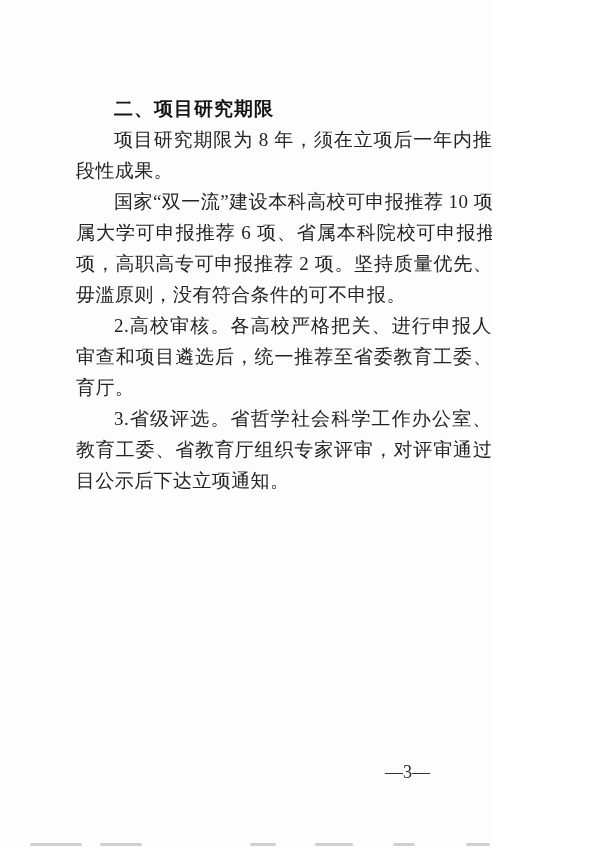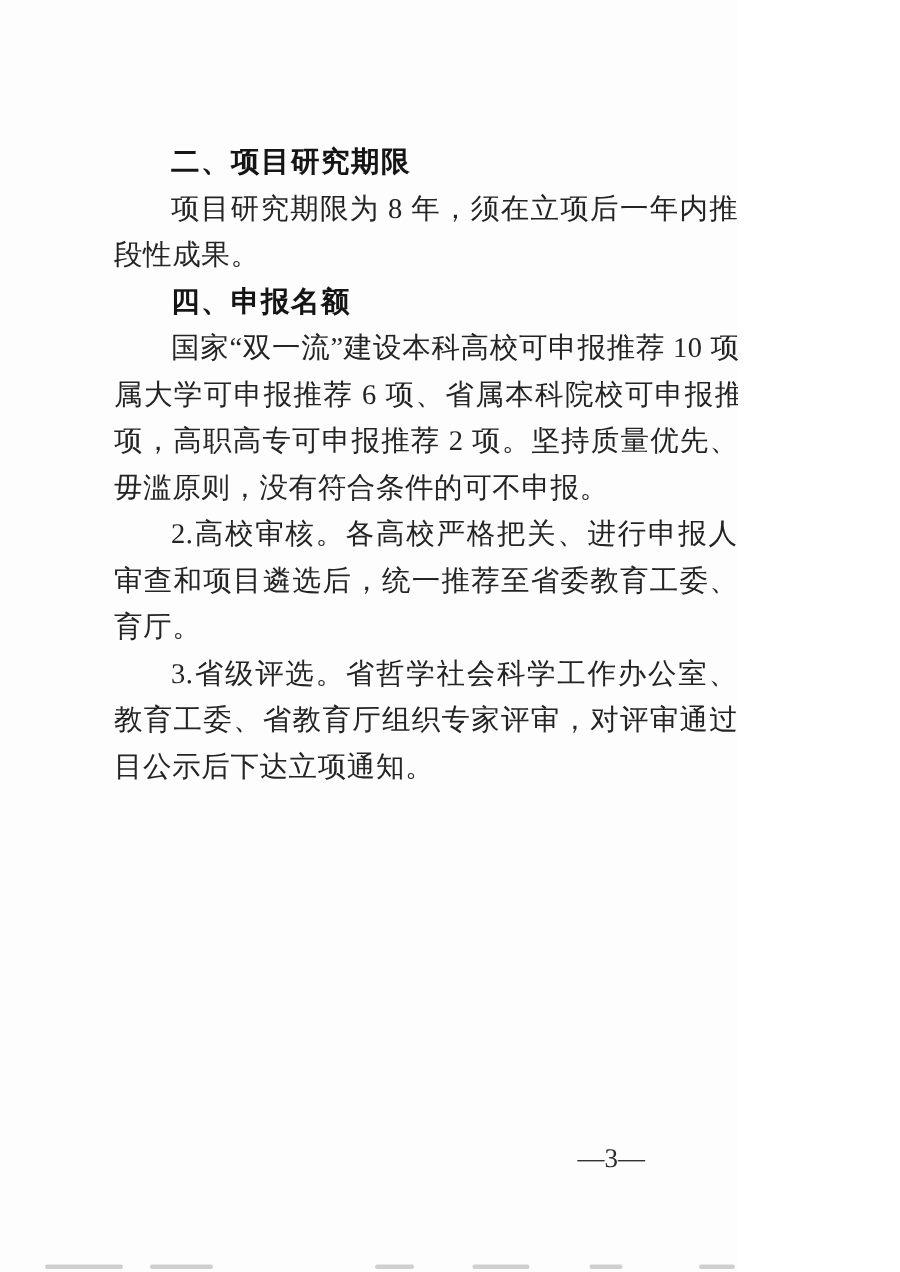--- a/index.html
+++ b/index.html
@@ -55,21 +55,20 @@
   }
 </style>
 </head>
 <body>
 
 <div class="page">
 
   <div class="content" id="doc-blocks">
       <div class="block heading">二、项目研究期限</div>
       <div class="block paragraph">项目研究期限为 8 年，须在立项后一年内推出阶段性成果。</div>
-      <div class="block heading">四、申报名额</div>
       <div class="block paragraph">国家“双一流”建设本科高校可申报推荐 10 项，省属大学可申报推荐 6 项、省属本科院校可申报推荐 4 项，高职高专可申报推荐 2 项。坚持质量优先、宁缺毋滥原则，没有符合条件的可不申报。</div>
       <div class="block paragraph">2.高校审核。各高校严格把关、进行申报人资格审查和项目遴选后，统一推荐至省委教育工委、省教育厅。</div>
       <div class="block paragraph">3.省级评选。省哲学社会科学工作办公室、省委教育工委、省教育厅组织专家评审，对评审通过的项目公示后下达立项通知。</div>
     </div>
 
   <div class="page-number">—3—</div>
 
   <i class="smudge" style="left:30px;  width:52px;"></i>
   <i class="smudge" style="left:100px; width:42px;"></i>
   <i class="smudge" style="left:250px; width:26px;"></i>

